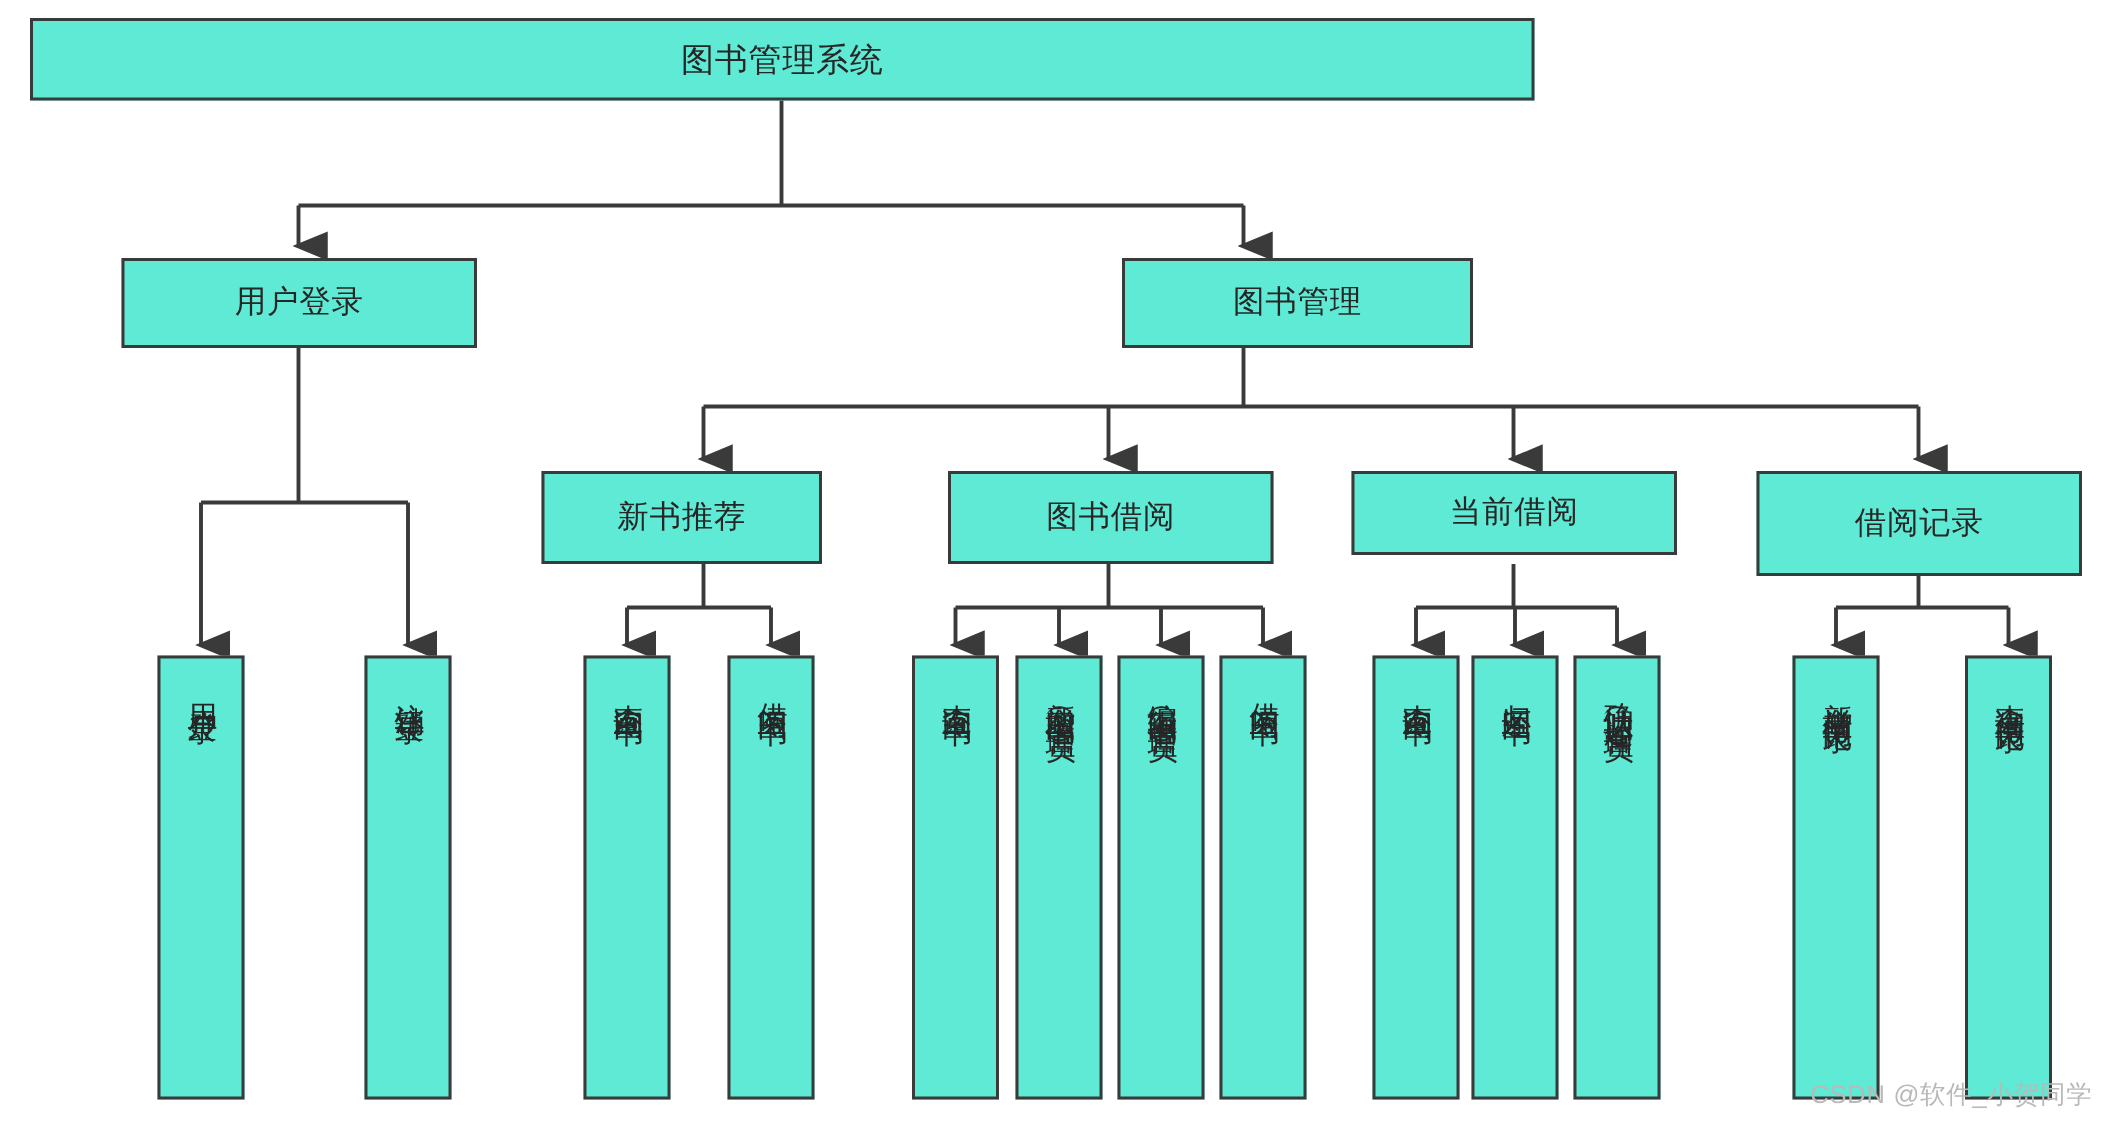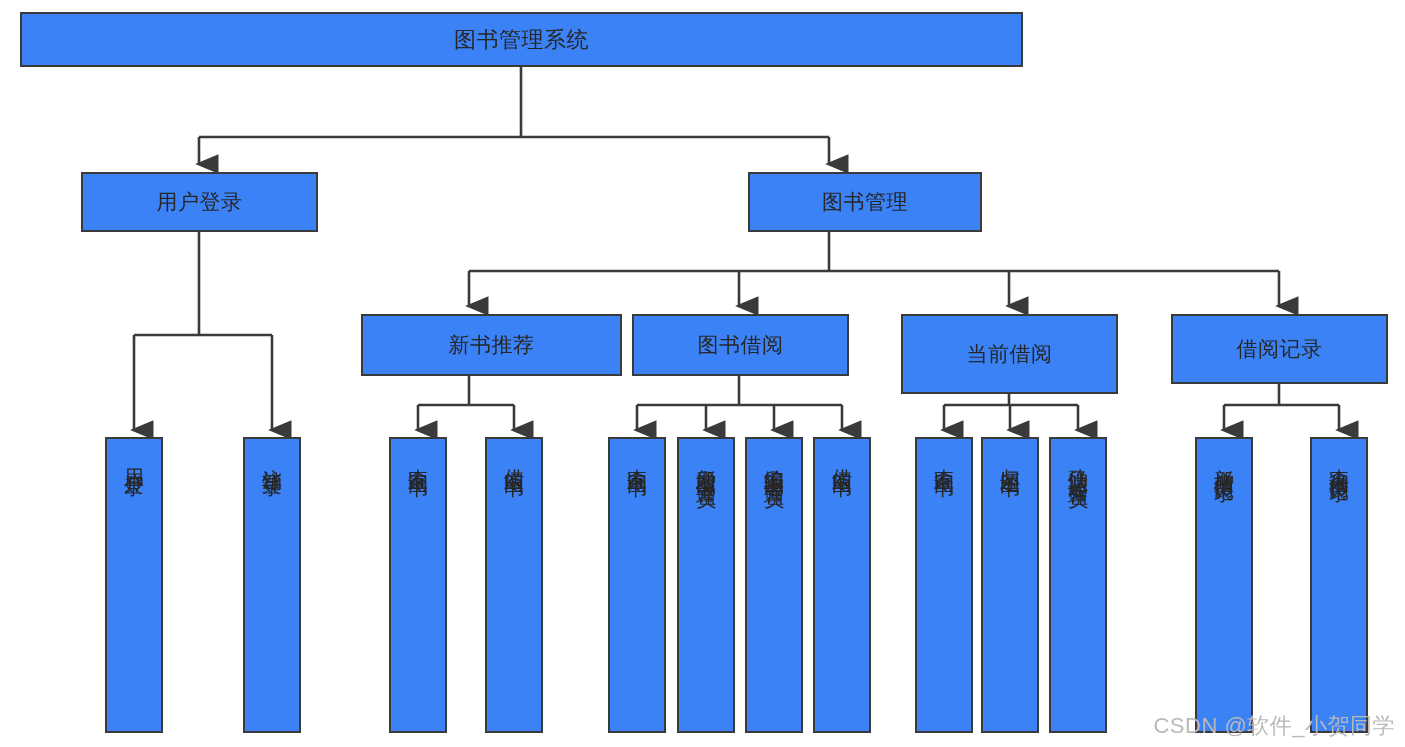--- a/index.html
+++ b/index.html
@@ -22,21 +22,21 @@
     position: absolute;
     left: 0;
     top: 0;
     width: 1405px;
     height: 747px;
     pointer-events: none;
   }
   .node {
     position: absolute;
     box-sizing: border-box;
-    background: #3b82f6;
+    background: #5eead4;
     border: 2.5px solid #3a3a3a;
     display: flex;
     align-items: center;
     justify-content: center;
     color: #262626;
   }
   .node .label {
     display: block;
     text-align: center;
     line-height: 1.18;
@@ -61,21 +61,21 @@
     text-orientation: upright;
     font-size: 20px;
     line-height: 1.05;
     letter-spacing: 3px;
     white-space: pre-line;
   }
   #watermark {
     position: absolute;
     right: 10px;
     bottom: 6px;
-    font-size: 22px;
+    font-size: 17px;
     color: #b9b9b9;
     letter-spacing: 0.5px;
     white-space: nowrap;
     user-select: none;
   }
 </style>
 </head>
 <body>
 
 <div id="diagram-root">
@@ -134,27 +134,27 @@
     <span class="label">图书管理系统</span>
   </div>
 
   <div class="node horiz" style="left:81px; top:172px; width:237px; height:60px;">
     <span class="label">用户登录</span>
   </div>
   <div class="node horiz" style="left:712px; top:172px; width:234px; height:60px;margin-left:36px;">
     <span class="label">图书管理</span>
   </div>
 
-  <div class="node horiz" style="left:361px; top:314px; width:261px; height:62px;">
+  <div class="node horiz" style="left:361px; top:314px; width:187px; height:62px;">
     <span class="label">新书推荐</span>
   </div>
   <div class="node horiz" style="left:632px; top:314px; width:217px; height:62px;">
     <span class="label">图书借阅</span>
   </div>
-  <div class="node horiz" style="left:901px; top:314px; width:217px; height:80px;">
+  <div class="node horiz" style="left:901px; top:314px; width:217px; height:56px;">
     <span class="label">当前借阅</span>
   </div>
   <div class="node horiz" style="left:1171px; top:314px; width:217px; height:70px;">
     <span class="label">借阅记录</span>
   </div>
 
   <div class="node vert" style="left:105px; top:437px; width:58px; height:296px;">
     <span class="label">用户登录</span>
   </div>
   <div class="node vert" style="left:243px; top:437px; width:58px; height:296px;">

